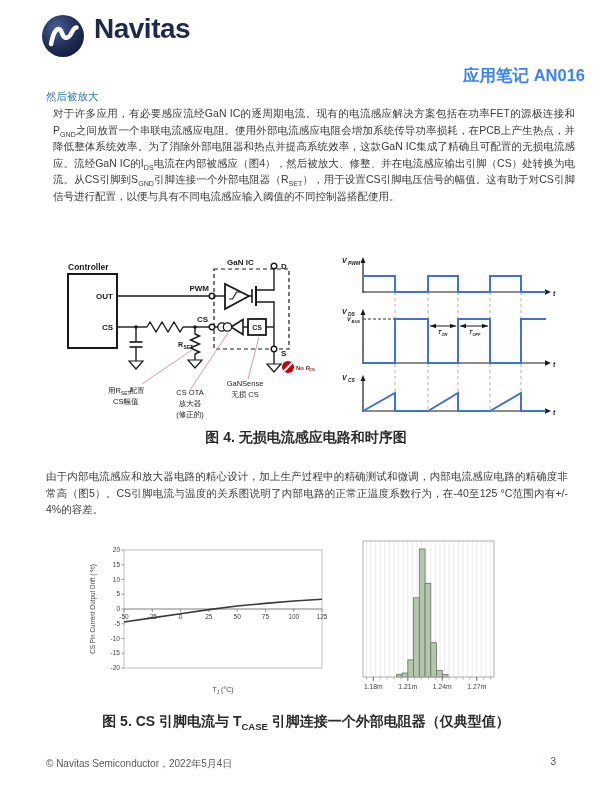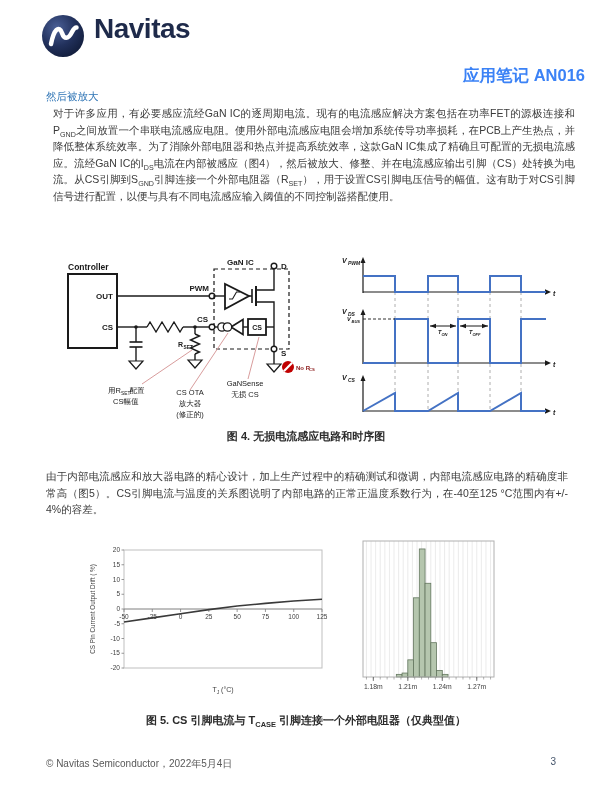--- a/index.html
+++ b/index.html
@@ -9,21 +9,21 @@
   
   .logo{left:40px;top:13px;display:flex;align-items:flex-start;gap:8px;}
   .brand-text{font-size:28px;font-weight:bold;color:#1e2a4a;letter-spacing:-0.5px;}
   .doc-title{right:27px;top:37px;font-size:16.5px;font-weight:bold;color:#3b82f6;margin-top:28px;}
   
   .section-heading{left:46px;top:90px;font-size:10.5px;color:#2e74b5;}
   .para{left:46px;width:522px;font-size:10.5px;line-height:1.58;text-align:justify;color:#3a3a3a;}
   .para1{top:105px;margin-left:7px;}
   .para2{top:468px;}
   sub{font-size:0.68em;line-height:0;}
-  .caption{left:0;width:612px;text-align:center;font-size:11px;font-weight:bold;color:#2b2b2b;}
+  .caption{left:0;width:612px;text-align:center;font-size:14px;font-weight:bold;color:#2b2b2b;}
   .cap4{top:429px;}
   .cap5{top:713px;}
   
   .fig4-circuit{left:52px;top:246px;}
   .fig4-waves{left:318px;top:248px;}
   .fig5-line{left:86px;top:542px;}
   .fig5-hist{left:360px;top:538px;}
   
   .footer-left{left:46px;top:757px;font-size:10px;color:#595959;}
   .footer-page{right:56px;top:756px;font-size:10px;color:#44546a;}

